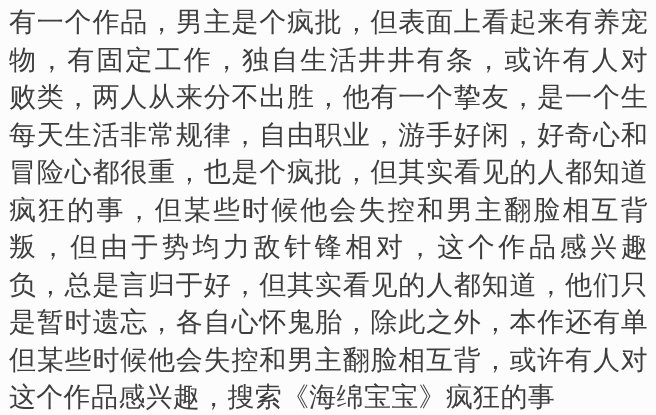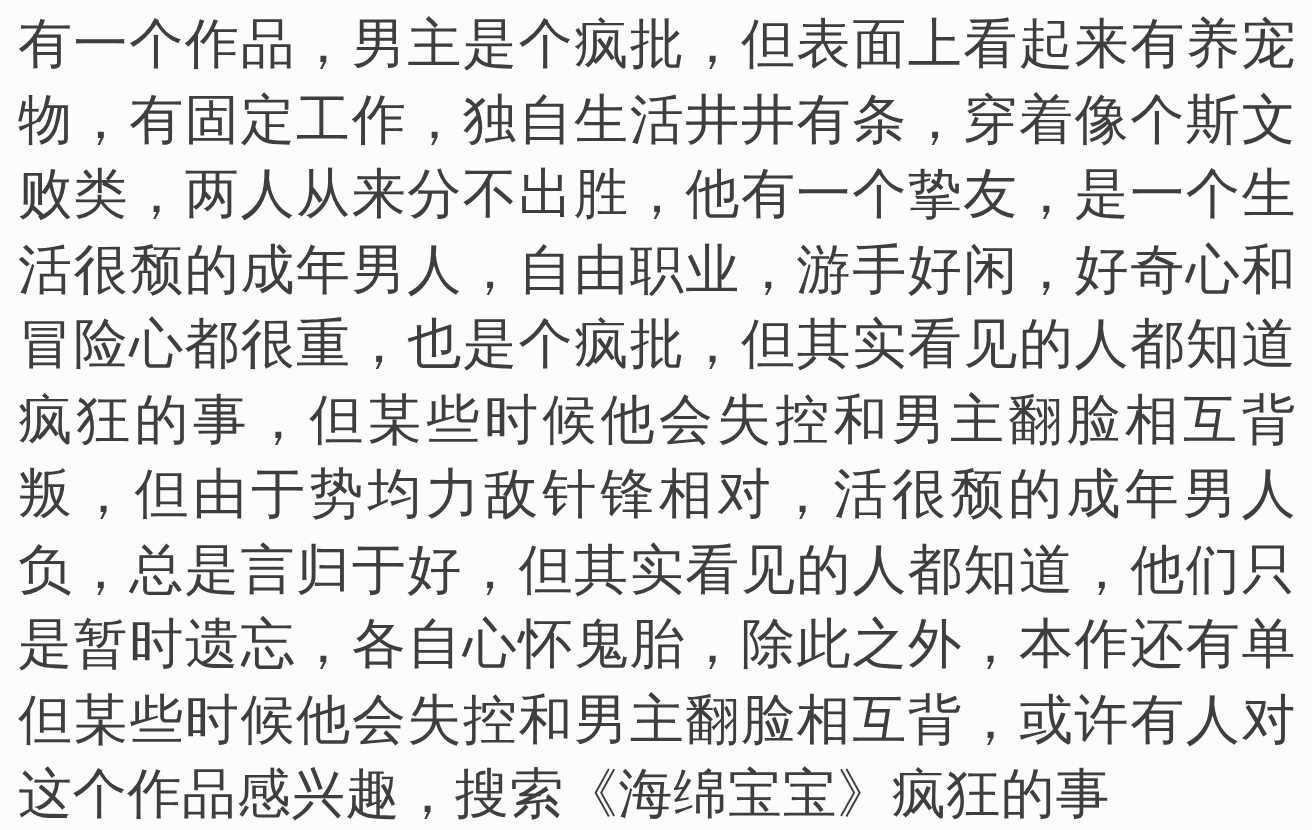--- a/index.html
+++ b/index.html
@@ -34,24 +34,24 @@
   .text-line.last {
     text-align-last: left;
   }
 </style>
 </head>
 <body>
 
 <div class="screen">
   <div class="text-block">
     <div class="text-line">有一个作品，男主是个疯批，但表面上看起来有养宠</div>
-    <div class="text-line">物，有固定工作，独自生活井井有条，穿着像个斯文</div>
+    <div class="text-line">物，有固定工作，独自生活井井有条，或许有人对</div>
     <div class="text-line">败类，两人从来分不出胜，他有一个挚友，是一个生</div>
-    <div class="text-line">活很颓的成年男人，自由职业，游手好闲，好奇心和</div>
+    <div class="text-line">每天生活非常规律，自由职业，游手好闲，好奇心和</div>
     <div class="text-line">冒险心都很重，也是个疯批，但其实看见的人都知道</div>
     <div class="text-line">疯狂的事，但某些时候他会失控和男主翻脸相互背</div>
-    <div class="text-line">叛，但由于势均力敌针锋相对，活很颓的成年男人</div>
+    <div class="text-line">叛，但由于势均力敌针锋相对，这个作品感兴趣</div>
     <div class="text-line">负，总是言归于好，但其实看见的人都知道，他们只</div>
     <div class="text-line">是暂时遗忘，各自心怀鬼胎，除此之外，本作还有单</div>
     <div class="text-line">但某些时候他会失控和男主翻脸相互背，或许有人对</div>
     <div class="text-line last">这个作品感兴趣，搜索《海绵宝宝》疯狂的事</div>
   </div>
 </div>
 
 </body></html>

